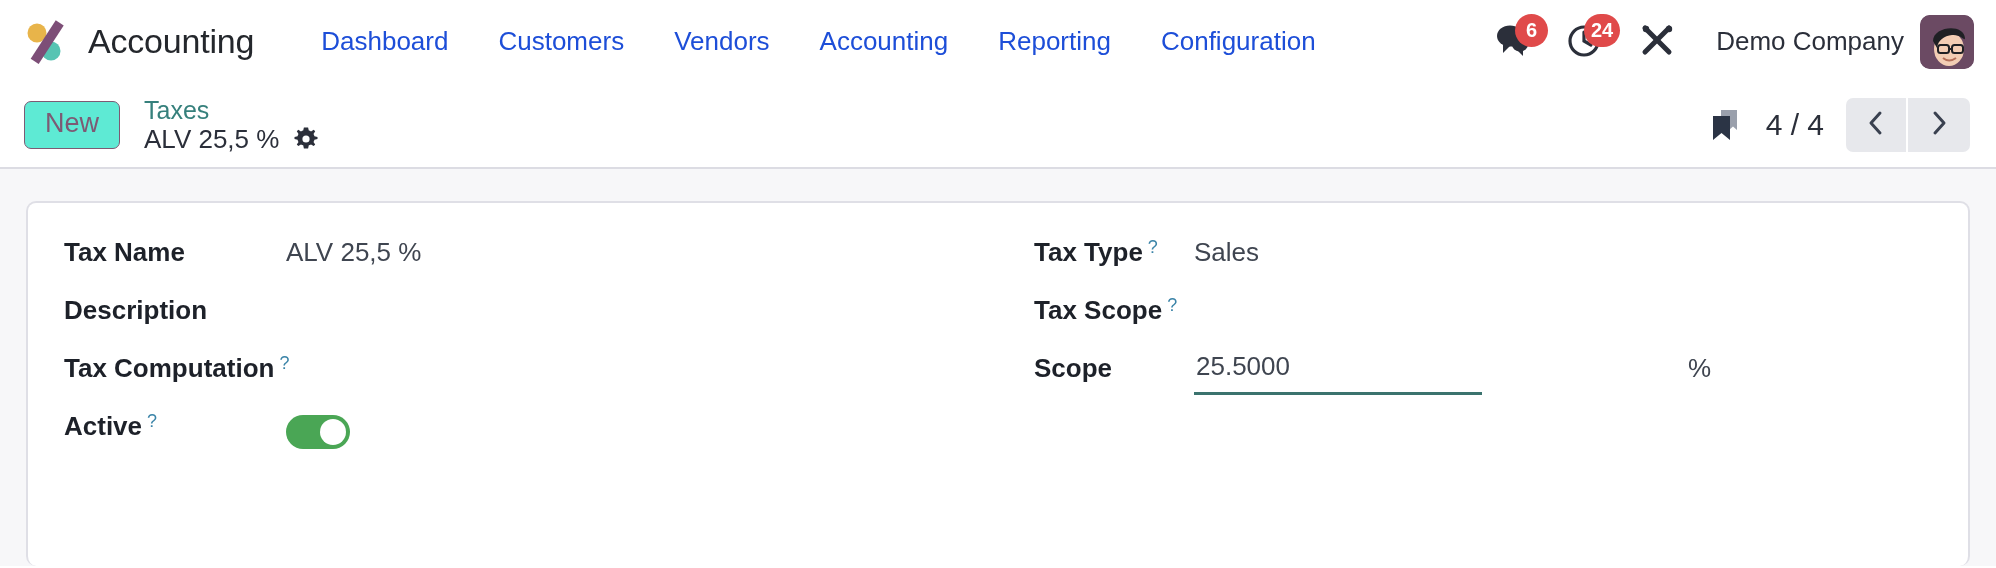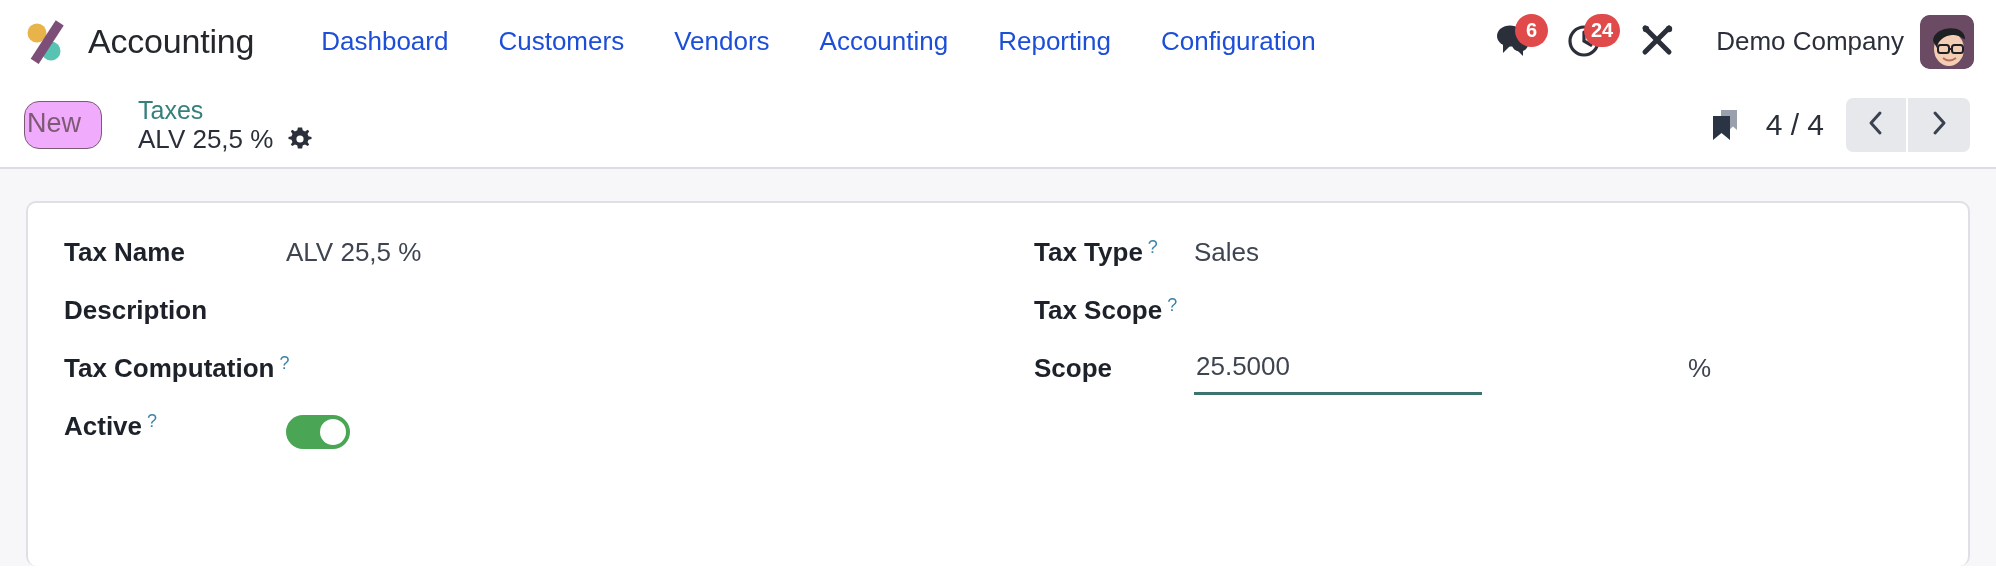--- a/index.html
+++ b/index.html
@@ -106,33 +106,33 @@
     height: 86px;
     background: #ffffff;
     display: flex;
     align-items: center;
     padding: 0 26px 0 24px;
     border-bottom: 2px solid #dcdce3;
   }
   .btn-new {
     border: 1.5px solid #7d5a74;
     color: #7d5a74;
-    background: #f0abfc;
+    background: #5eead4;
     font-size: 27px;
-    border-radius: 15px;
-    padding: 7px 20px 9px 2px;
+    border-radius: 7px;
+    padding: 7px 20px 9px 20px;
     cursor: pointer;
     line-height: 1.1;
     white-space: nowrap;
   }
   .breadcrumb {
     display: flex;
     flex-direction: column;
     justify-content: center;
-    margin-left: 36px;
+    margin-left: 24px;
     gap: 1px;
   }
   .crumb-parent {
     font-size: 25px;
     color: #36807c;
     cursor: pointer;
     line-height: 1.12;
     white-space: nowrap;
   }
   .crumb-current-row {

